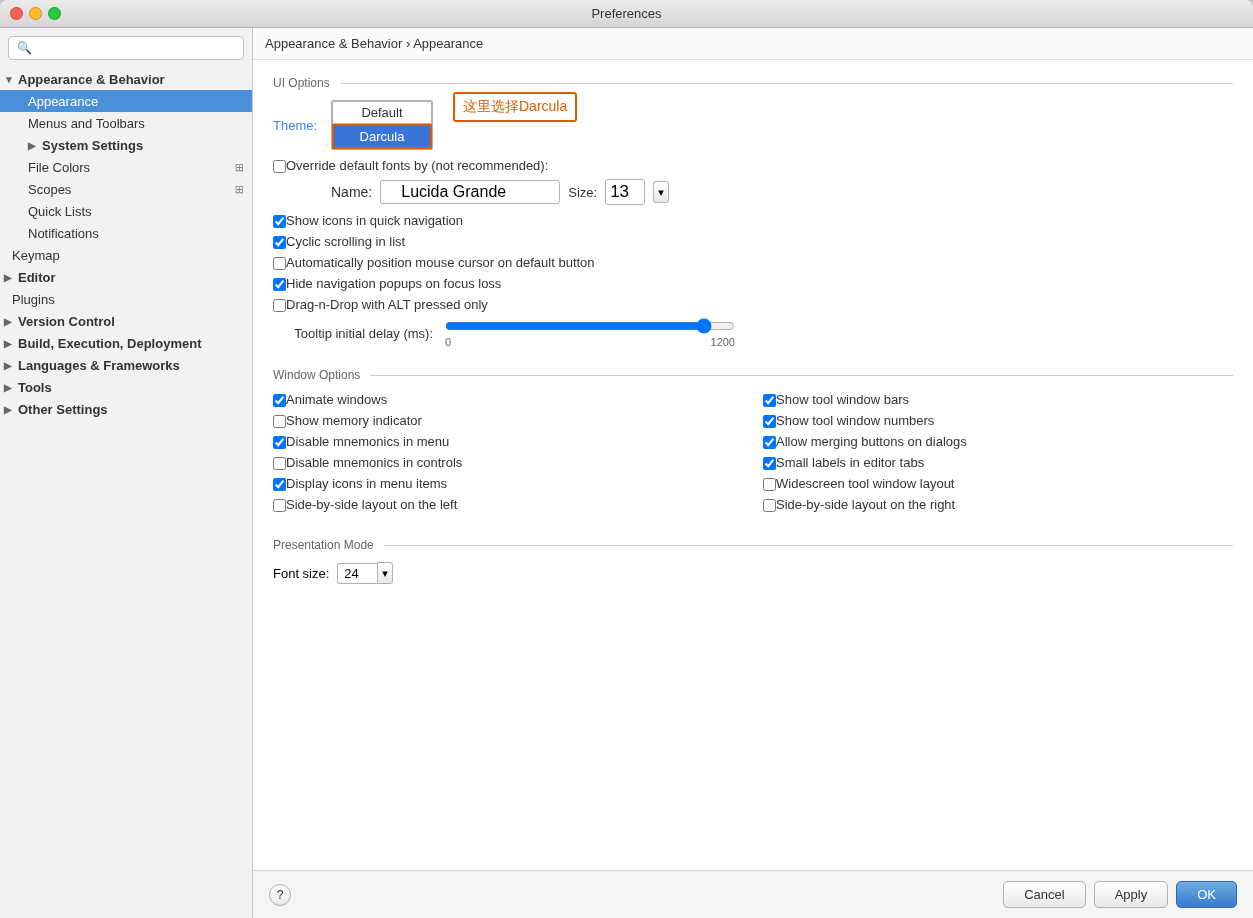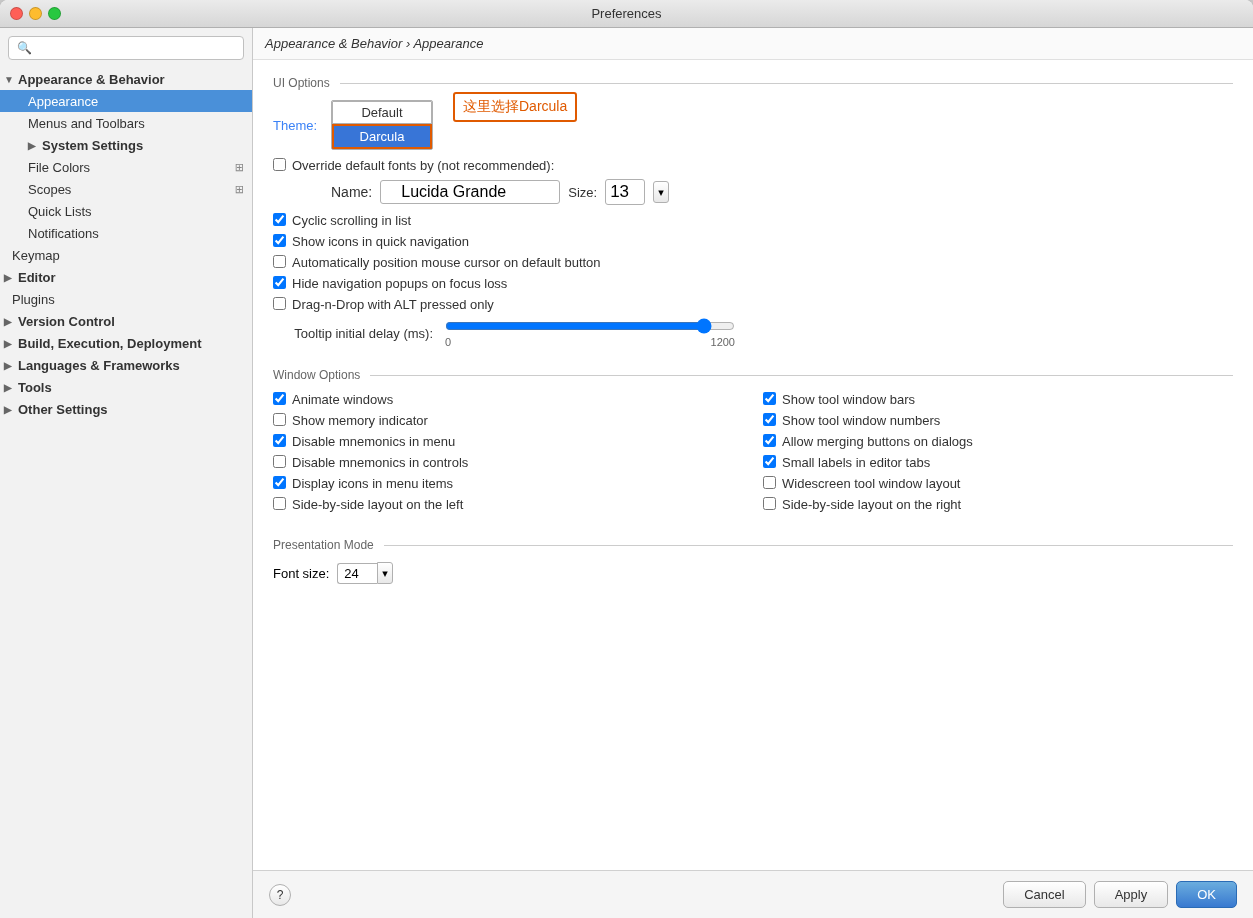--- a/index.html
+++ b/index.html
@@ -126,21 +126,20 @@
       flex-direction: column;
       overflow: hidden;
     }
     .breadcrumb-bar {
       padding: 8px 12px;
       border-bottom: 1px solid #e0e0e0;
       background: #fafafa;
       font-size: 13px;
       color: #333;
       flex-shrink: 0;
-      font-style: italic;
     }
     .content-area {
       flex: 1;
       overflow-y: auto;
       padding: 16px 20px;
     }
     .section-group {
       margin-bottom: 20px;
     }
     .section-header {
@@ -201,22 +200,21 @@
       border: 2px solid #e05a00;
       padding: 4px 8px;
       border-radius: 3px;
       font-size: 14px;
       color: #e05a00;
       white-space: nowrap;
       z-index: 10;
     }
     .checkbox-row {
       display: flex;
-      align-items: flex-start;
-      gap: 6px;
+      align-items: flex-end;
       margin-bottom: 6px;
       font-size: 13px;
       color: #333;
     }
     .checkbox-row input[type="checkbox"] {
       width: 13px;
       height: 13px;
       cursor: pointer;
     }
     .name-row {
@@ -463,27 +461,27 @@
 
           <div class="name-row">
             <span class="name-label">Name:</span>
             <input class="name-input" type="text" value="Lucida Grande" style="">
             <span class="size-label">Size:</span>
             <input class="size-input" type="text" value="13" style="">
             <button class="size-dropdown-btn">▾</button>
           </div>
 
           <div class="checkbox-row">
+            <input type="checkbox" id="show-icons-nav" checked="" style="">
+            <label for="show-icons-nav">Show icons in quick navigation</label>
+          </div>
+
+          <div class="checkbox-row">
             <input type="checkbox" id="cyclic" checked="" style="">
             <label for="cyclic">Cyclic scrolling in list</label>
-          </div>
-
-          <div class="checkbox-row">
-            <input type="checkbox" id="show-icons-nav" checked="" style="">
-            <label for="show-icons-nav">Show icons in quick navigation</label>
           </div>
 
           <div class="checkbox-row">
             <input type="checkbox" id="auto-pos" style="">
             <label for="auto-pos">Automatically position mouse cursor on default button</label>
           </div>
 
           <div class="checkbox-row">
             <input type="checkbox" id="hide-nav" checked="" style="">
             <label for="hide-nav">Hide navigation popups on focus loss</label>

